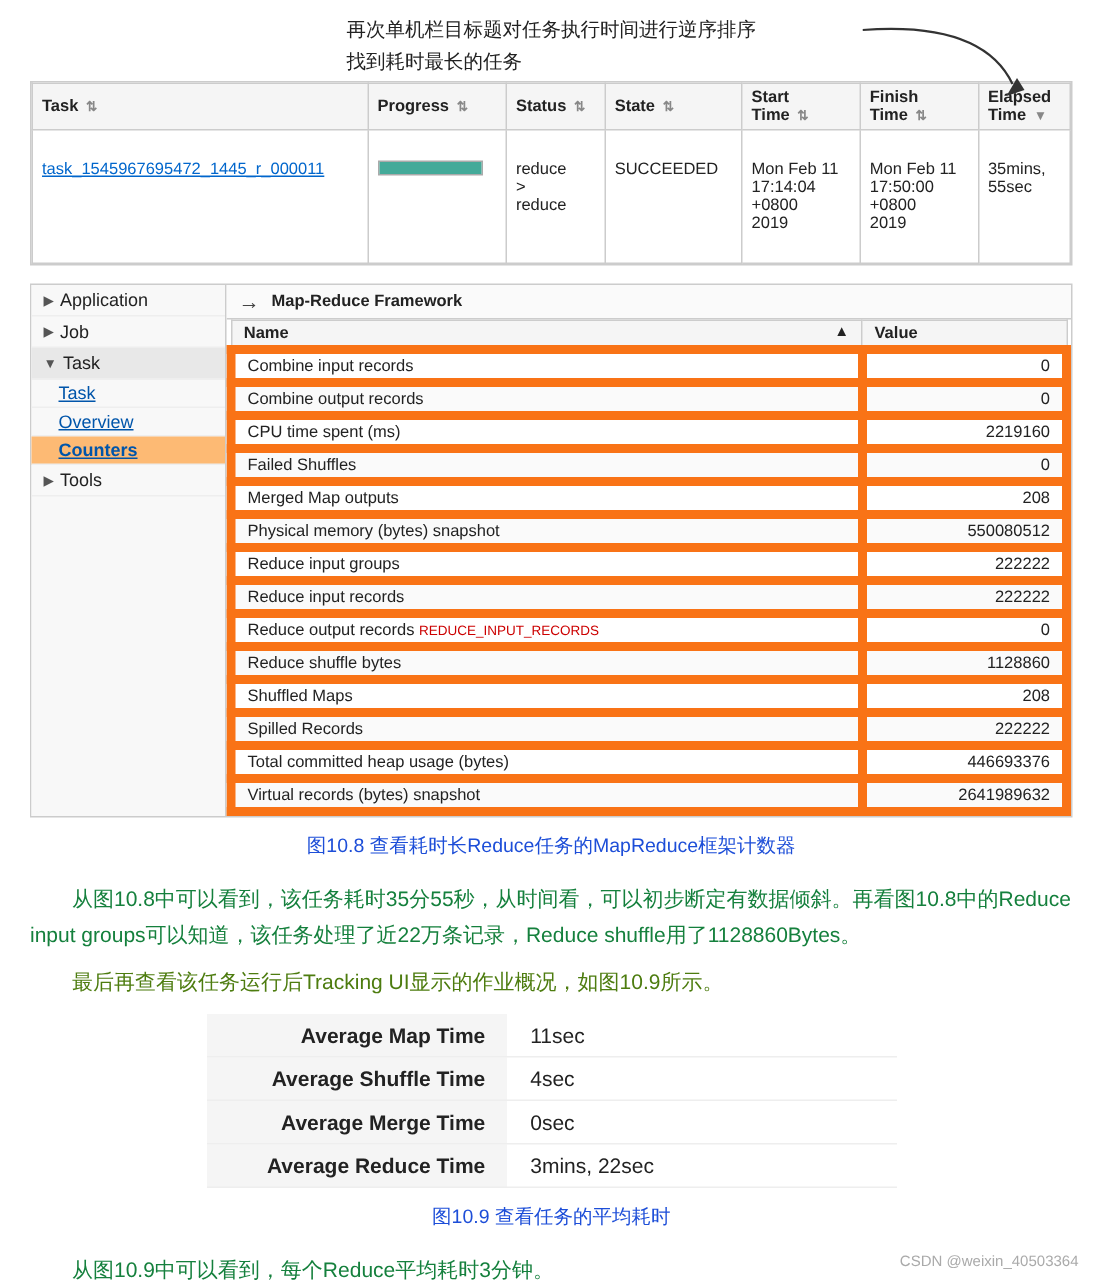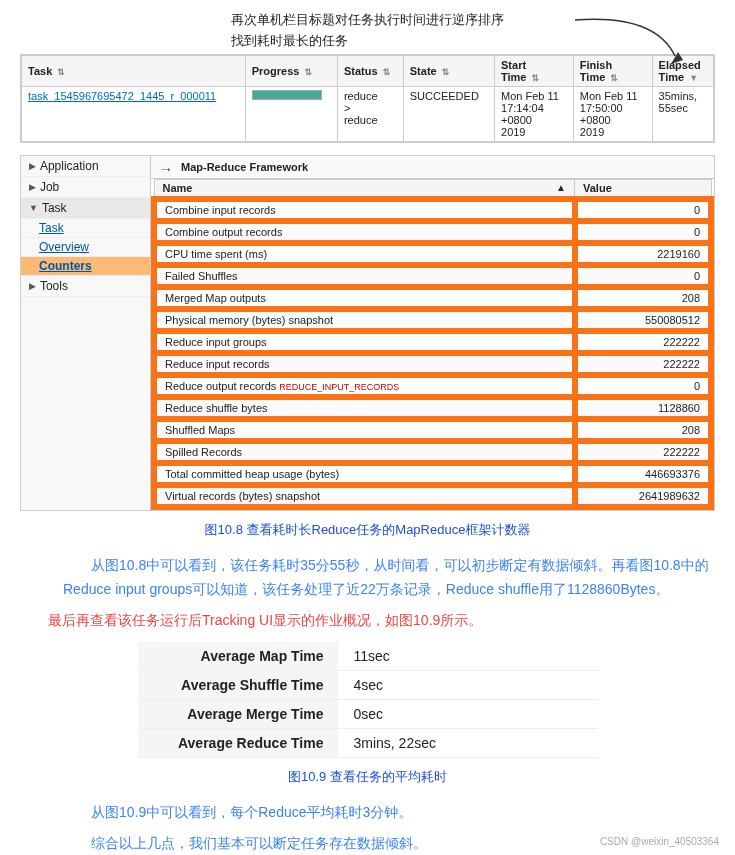--- a/index.html
+++ b/index.html
@@ -27,21 +27,21 @@
       background: #f5f5f5;
       border: 1px solid #ccc;
       padding: 3px 6px;
       font-weight: bold;
       font-size: 11px;
       text-align: left;
       white-space: nowrap;
     }
     .top-table td {
       border: 1px solid #ccc;
-      padding: 3px 6px;
+      padding: 20px 6px;
       vertical-align: top;
       font-size: 11px;
     }
     .sort-icon {
       font-size: 9px;
       color: #888;
       margin-left: 2px;
     }
     .task-link {
       color: #0066cc;
@@ -165,28 +165,27 @@
       margin: 10px 0 14px 0;
       color: #1d4ed8;
     }
 
     
     .body-text {
       font-size: 14px;
       line-height: 1.75;
       text-indent: 2em;
       margin-bottom: 6px;
-      color: #3b82f6;
-      margin-left: 43px;
+      color: #15803d;
     }
     .body-text-no-indent {
       font-size: 14px;
       line-height: 1.75;
       margin-bottom: 6px;
-      color: #ef4444;
+      color: #4d7c0f;
       text-indent: 2em;
     }
 
     
     .tracking-table-wrapper {
       margin: 10px auto 6px auto;
       width: 460px;
     }
     .tracking-table {
       width: 100%;

